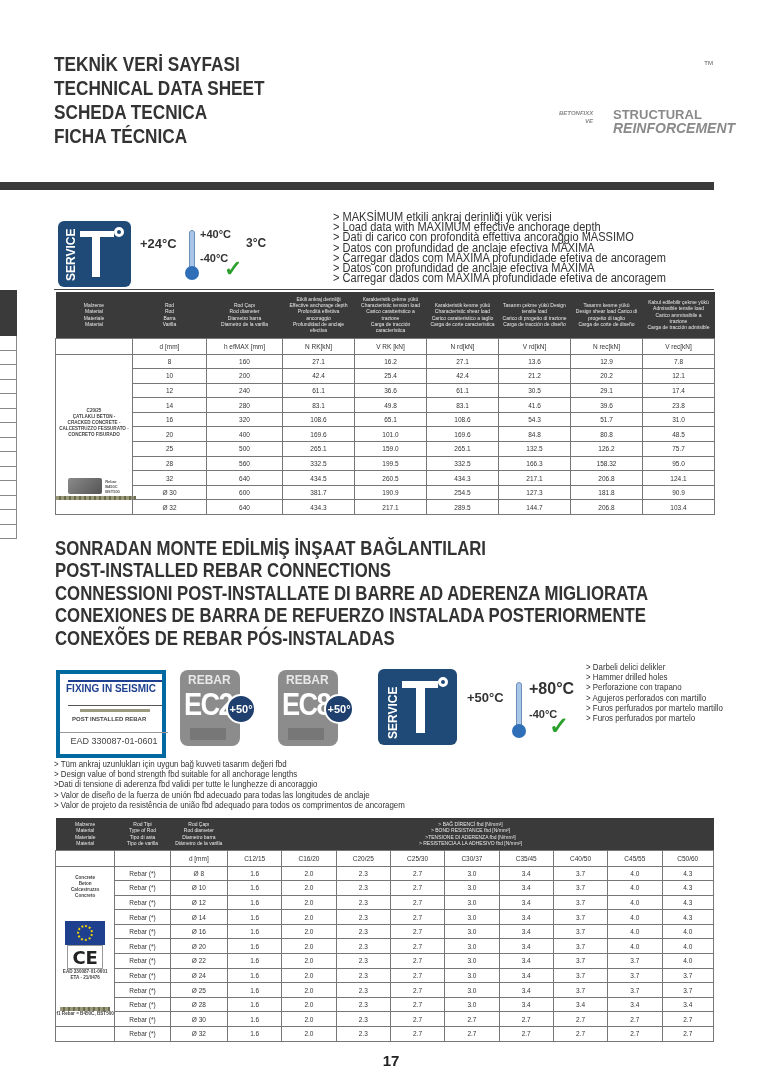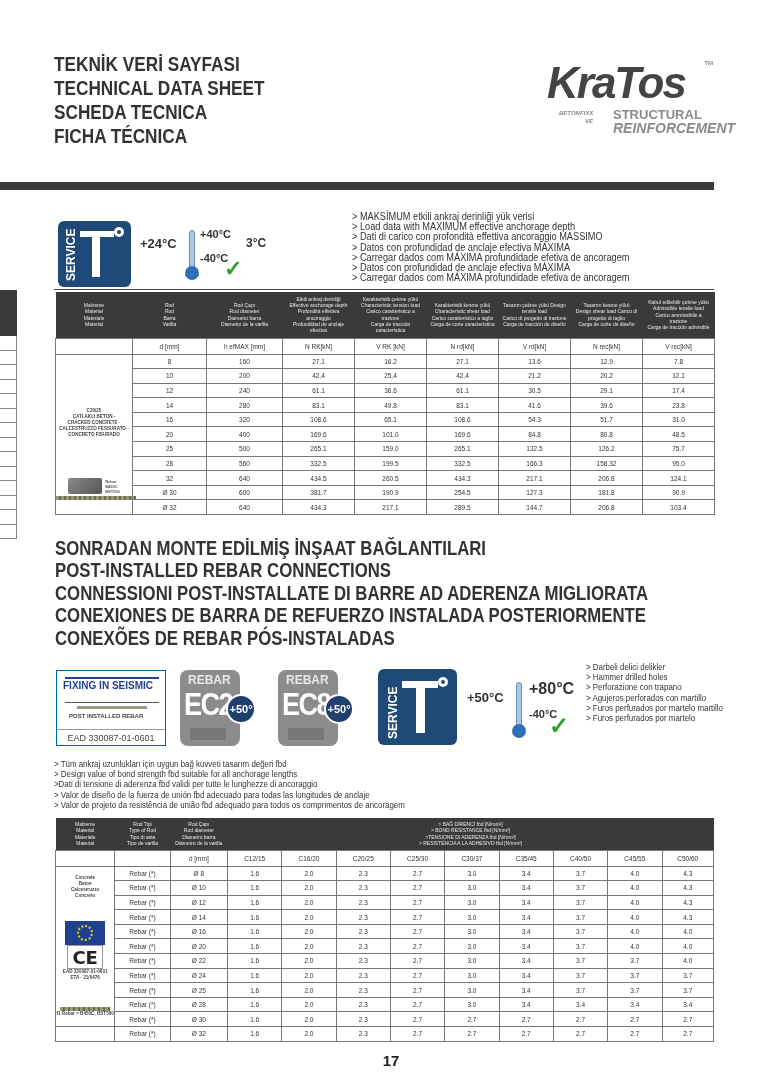--- a/index.html
+++ b/index.html
@@ -25,21 +25,21 @@
   .svc .vtext { position: absolute; color: #fff; font-weight: bold; font-size: 12px; transform: rotate(-90deg); transform-origin: left top; white-space: nowrap; }
   .svc .bar { position: absolute; background: #fff; }
   .svc .dot { position: absolute; width: 10px; height: 10px; border-radius: 50%; border: 3px solid #fff; background: #1f4a78; }
 
   .thermo { position: absolute; }
   .thermo .t { position: absolute; font-weight: bold; color: #333; white-space: nowrap; }
   .thermo .tube { position: absolute; width: 6px; background: #a8c6e8; border: 1px solid #6b8fb8; border-radius: 3px; }
   .thermo .bulb { position: absolute; width: 14px; height: 14px; border-radius: 50%; background: #2f6fb8; }
   .thermo .check { position: absolute; color: #2ca02c; font-weight: bold; }
 
-  .bullets1 { position: absolute; left: 352px; top: 212px; font-size: 10px; line-height: 10.2px; color: #333; }
+  .bullets1 { position: absolute; left: 333px; top: 212px; font-size: 12px; line-height: 10.2px; color: #333; }
   .bullets1 div { white-space: nowrap; transform: scaleX(0.92); transform-origin: left; }
 
   .hrule { position: absolute; left: 54px; top: 289px; width: 660px; height: 1px; background: #444; }
 
   
   .stub { position: absolute; left: 0; top: 290px; width: 17px; }
   .stub .h { height: 46px; background: #3a3a3a; }
   .stub .r { height: 14.5px; border: 1px solid #888; border-left: none; border-top: none; }
 
   
@@ -65,21 +65,21 @@
 
   .eu { display: inline-block; width: 40px; height: 24px; background: #1f3f8f; position: relative; vertical-align: middle; }
   .eu span { position: absolute; left: 12px; top: 4px; width: 16px; height: 16px; border-radius: 50%; border: 2px dotted #f0d000; }
   .ce { display: inline-block; width: 36px; height: 24px; font-size: 18px; font-family: "DejaVu Sans", sans-serif; line-height: 24px; color: #222; vertical-align: middle; border: 1px solid #999; background: #fff; }
 
   
   .sec2 { position: absolute; left: 55px; top: 537px; }
   .sec2 div { font-size: 19.5px; line-height: 22.4px; font-weight: bold; color: #333; transform: scaleX(0.86); transform-origin: left; white-space: nowrap; }
 
   
-  .seismic { position: absolute; left: 56px; top: 670px; width: 110px; height: 76px; border: 1px solid #0369a1; background: #fff; }
+  .seismic { position: absolute; left: 56px; top: 670px; width: 110px; height: 88px; border: 4px solid #0369a1; background: #fff; }
   .seismic .bluebar { position: absolute; left: 8px; top: 6px; width: 94px; height: 2px; background: #1f3f8f; }
   .seismic .t1 { position: absolute; left: 6px; top: 9px; font-size: 10px; font-weight: bold; color: #1f3f8f; white-space: nowrap; }
   .seismic .wave { position: absolute; left: 8px; top: 26px; width: 94px; height: 6px; border-bottom: 1px solid #555; }
   .seismic .rod { position: absolute; left: 20px; top: 35px; width: 70px; height: 3px; background: #9a9a80; }
   .seismic .t2 { position: absolute; left: 12px; top: 42px; font-size: 6px; font-weight: bold; color: #444; white-space: nowrap; }
   .seismic .t3 { position: absolute; left: 0; top: 58px; width: 108px; border-top: 1px solid #999; font-size: 9px; line-height: 17px; text-align: center; color: #444; }
 
   .ecbadge { position: absolute; width: 60px; height: 76px; background: #8c8c8c; border-radius: 8px; overflow: visible; }
   .ecbadge .r { position: absolute; left: 8px; top: 3px; font-size: 12px; font-weight: bold; color: #e8e8e8; }
   .ecbadge .ec { position: absolute; left: 4px; top: 16px; font-size: 32px; font-weight: bold; color: #fff; letter-spacing: -2px; transform: scaleX(0.85); transform-origin: left; }
@@ -98,21 +98,20 @@
 <body>
 
 <div class="titles">
   <div>TEKNİK VERİ SAYFASI</div>
   <div>TECHNICAL DATA SHEET</div>
   <div>SCHEDA TECNICA</div>
   <div>FICHA TÉCNICA</div>
 </div>
 
 <div class="logo">
-  <span class="brand">KraTos</span>
   <span class="tm">TM</span>
   <span class="sub1">BETONFIXX</span>
   <span class="sub2">VE</span>
   <span class="sub3">STRUCTURAL</span>
   <span class="sub4">REINFORCEMENT</span>
 </div>
 
 <div class="topbar"></div>
 
 <div class="svc" style="left:58px;top:221px;width:73px;height:66px;">

